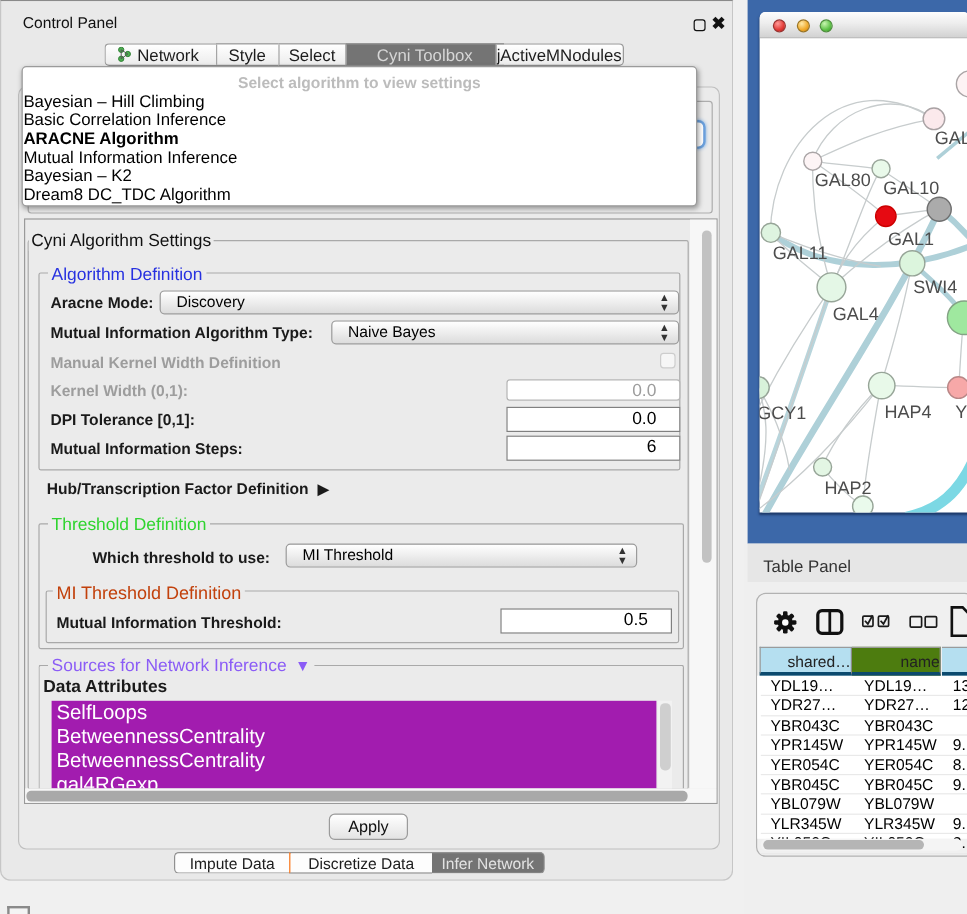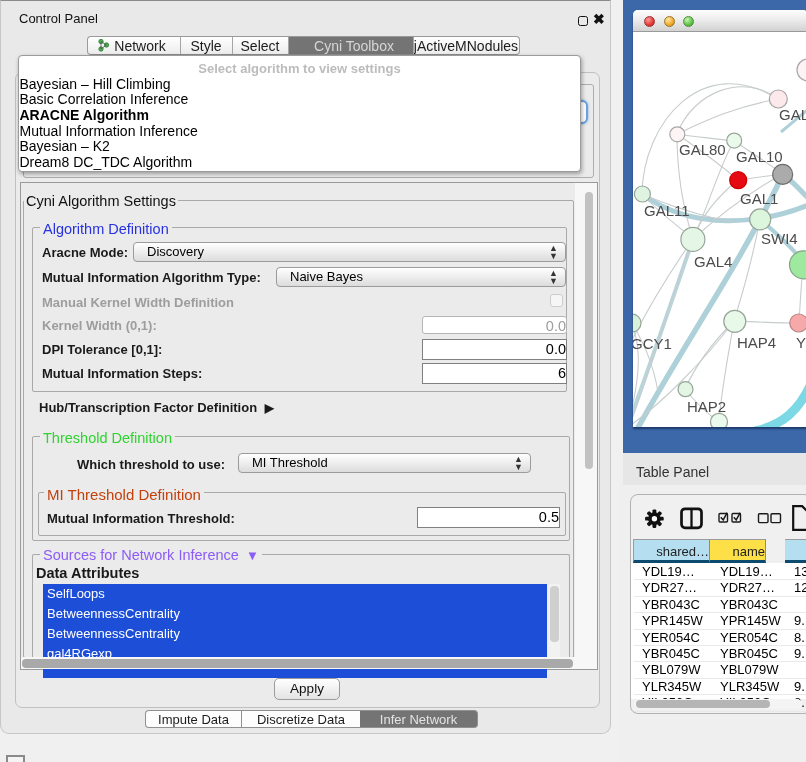--- a/index.html
+++ b/index.html
@@ -20,23 +20,23 @@
 #popup{left:18px;top:55px;width:563px;height:117px;background:#fff;border:1px solid #9b9b9b;border-radius:4px;box-shadow:1px 2px 4px rgba(0,0,0,.35)}
 #popup .prompt{position:absolute;left:0;top:5px;width:100%;text-align:center;color:#bcbcbc;font-size:13px;font-weight:bold}
 #popup .it{position:absolute;left:0.5px;font-size:14px;color:#000;white-space:nowrap;line-height:15.7px}
 
 #spane{left:20px;top:182px;width:578px;height:488px;border:1px solid #9a9a9a;background:#ebebeb}
 .grp{border:1px solid #a9a9a9;border-radius:2px}
 .gtitle{position:absolute;font-size:14.5px;background:#ebebeb;padding:0 3px;white-space:nowrap}
 .lbl{position:absolute;font-size:13px;font-weight:bold;color:#1a1a1a;white-space:nowrap}
 .combo{position:absolute;height:20px;background:linear-gradient(#ffffff,#dcdcdc);border:1px solid #9b9b9b;border-radius:4px;font-size:13px;color:#000;line-height:18px;padding-left:13px}
 .arr{position:absolute;right:7px;top:1px;font-size:9px;line-height:8px;color:#333;letter-spacing:0}
-.fld{position:absolute;background:#fff;border:1px solid #808080;font-size:14.5px;color:#000;text-align:right;padding:1px 0 0 0}
-
-#dlist{left:43px;top:584px;width:504px;height:94px;background:#1d4ed8;color:#fff;font-size:13px;overflow:hidden}
+.fld{position:absolute;background:#fff;border:1px solid #808080;font-size:14.5px;color:#000;text-align:right;padding:1px 19px 0 0}
+
+#dlist{left:43px;top:584px;width:504px;height:73px;background:#a21caf;color:#fff;font-size:17px;overflow:hidden}
 #dlist div{height:20px;line-height:20px;padding-left:4px}
 
 .sbv{background:#c2c2c2;border-radius:4px}
 
 #apply{left:274px;top:678px;width:66px;height:22px;background:linear-gradient(#ffffff,#e3e3e3);border:1px solid #9b9b9b;border-radius:5px;text-align:center;font-size:13.5px;line-height:20px;color:#111}
 
 .btab{top:710px;height:18px;font-size:13px;color:#1c1c1c;line-height:17px;text-align:center;background:#fdfdfd;border-top:1px solid #909090;border-bottom:1px solid #909090}
 
 #desk{left:623px;top:0;width:183px;height:454px;background:#3c68a9}
 #tpanel{left:620px;top:453px;width:186px;height:309px;background:#efefef}
@@ -125,21 +125,21 @@
 <div class="it" style="top:36.2px">Basic Correlation Inference</div>
 <div class="it" style="top:51.9px;font-weight:bold">ARACNE Algorithm</div>
 <div class="it" style="top:67.6px">Mutual Information Inference</div>
 <div class="it" style="top:83.3px">Bayesian – K2</div>
 <div class="it" style="top:99px">Dream8 DC_TDC Algorithm</div>
 </div>
 
 <div class="abs" id="apply">Apply</div>
 <div class="abs btab" style="left:145px;width:96px;border-left:1px solid #909090;border-radius:4px 0 0 4px">Impute Data</div>
 <div class="abs btab" style="left:241px;width:119px;border-left:1px solid #f97316">Discretize Data</div>
-<div class="abs btab" style="left:360px;width:118px;border-right:1px solid #909090;border-radius:0 4px 4px 0;background:#747474;color:#e3e3e3">Infer Network</div>
+<div class="abs btab" style="left:360px;width:94px;border-right:1px solid #909090;border-radius:0 4px 4px 0;background:#747474;color:#e3e3e3">Infer Network</div>
 <div class="abs" style="left:6px;top:755px;width:19px;height:7px;border:2px solid #8a8a8a;border-bottom:none;background:#f4f4f4"></div>
 
 <div class="abs" id="desk"></div>
 <div class="abs" id="tpanel"></div>
 <div class="abs" id="netwin"></div>
 <div class="abs" id="nettbar" style="left:633px;top:10px"></div>
 <div class="tl" style="left:644px;background:radial-gradient(circle at 35% 30%,#ff9a98,#e33a36 60%,#b01e1c);border:.5px solid #9a3533"></div>
 <div class="tl" style="left:663.5px;background:radial-gradient(circle at 35% 30%,#ffe9a8,#f0a929 60%,#c7811a);border:.5px solid #9a7526"></div>
 <div class="tl" style="left:683px;background:radial-gradient(circle at 35% 30%,#c8f5b0,#5fc248 60%,#3d9a2e);border:.5px solid #4f8f3e"></div>
 <svg class="abs" id="net" style="left:633px;top:32px" width="173" height="395" viewBox="0 0 173 395">
@@ -242,21 +242,21 @@
 <path d="M80.8 12.3 l2.4 2.6 4-7.2" stroke-width="1.5"></path>
       <path d="M93.8 12.3 l2.4 2.6 4-7.2" stroke-width="1.5"></path>
 <rect x="118.5" y="8.8" width="9.5" height="8.8" rx="1"></rect>
       <rect x="131" y="8.8" width="9.5" height="8.8" rx="1"></rect>
 </g>
 <g transform="translate(152,0)">
       <path d="M1.2 1.2 h9 l5.6 5.6 v18 h-14.6 z" fill="none" stroke="#111" stroke-width="2.2"></path>
     </g>
 </svg>
 <div class="hcell" style="left:633px;width:77px;background:#b5dff0;border-left:1px solid #9b9b9b">shared…</div>
-<div class="hcell" style="left:710px;width:56px;background:#fde047">name</div>
+<div class="hcell" style="left:710px;width:74px;background:#4d7c0f">name</div>
 <div class="hcell" style="left:785px;width:21px;background:#b5dff0;border-right:none">&nbsp;</div>
 <div id="rows">
     <div class="trow" style="top:564px">
       <span style="left:8px">YDL19…</span>
       <span style="left:86px">YDL19…</span>
       <span style="left:160px">13</span>
     </div>
     <div class="trow" style="top:580.4px">
       <span style="left:8px">YDR27…</span>
       <span style="left:86px">YDR27…</span>

